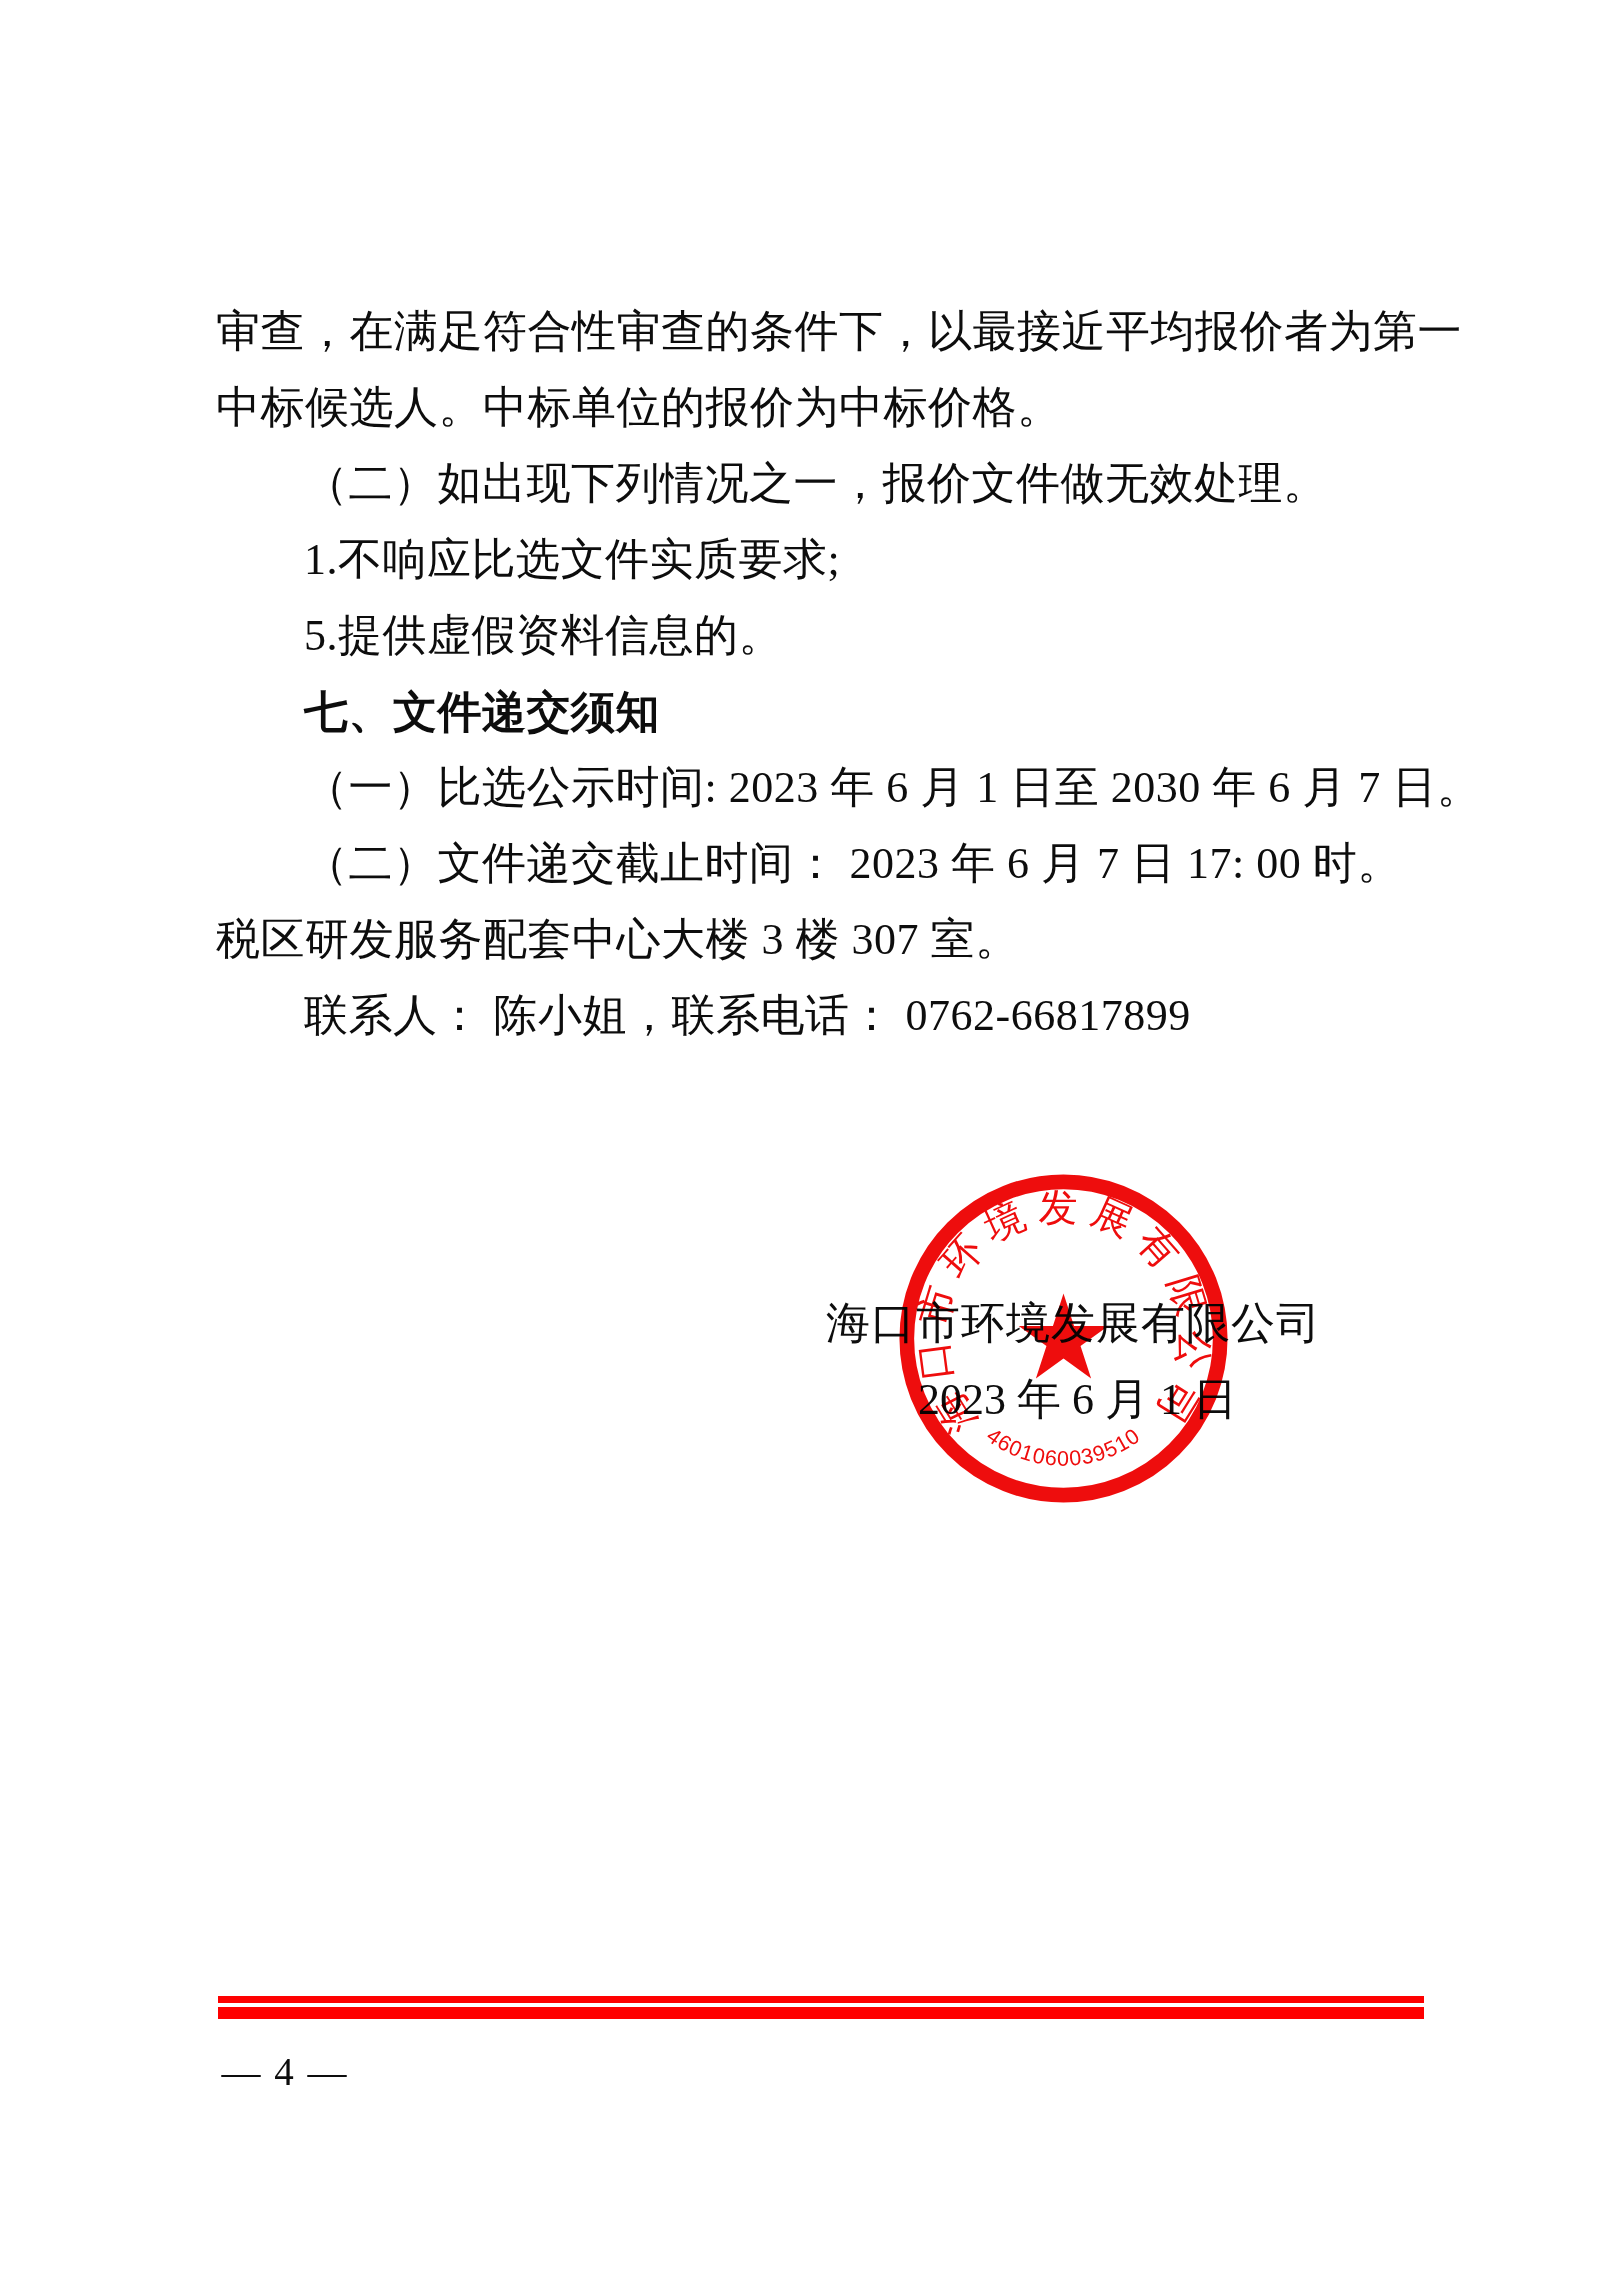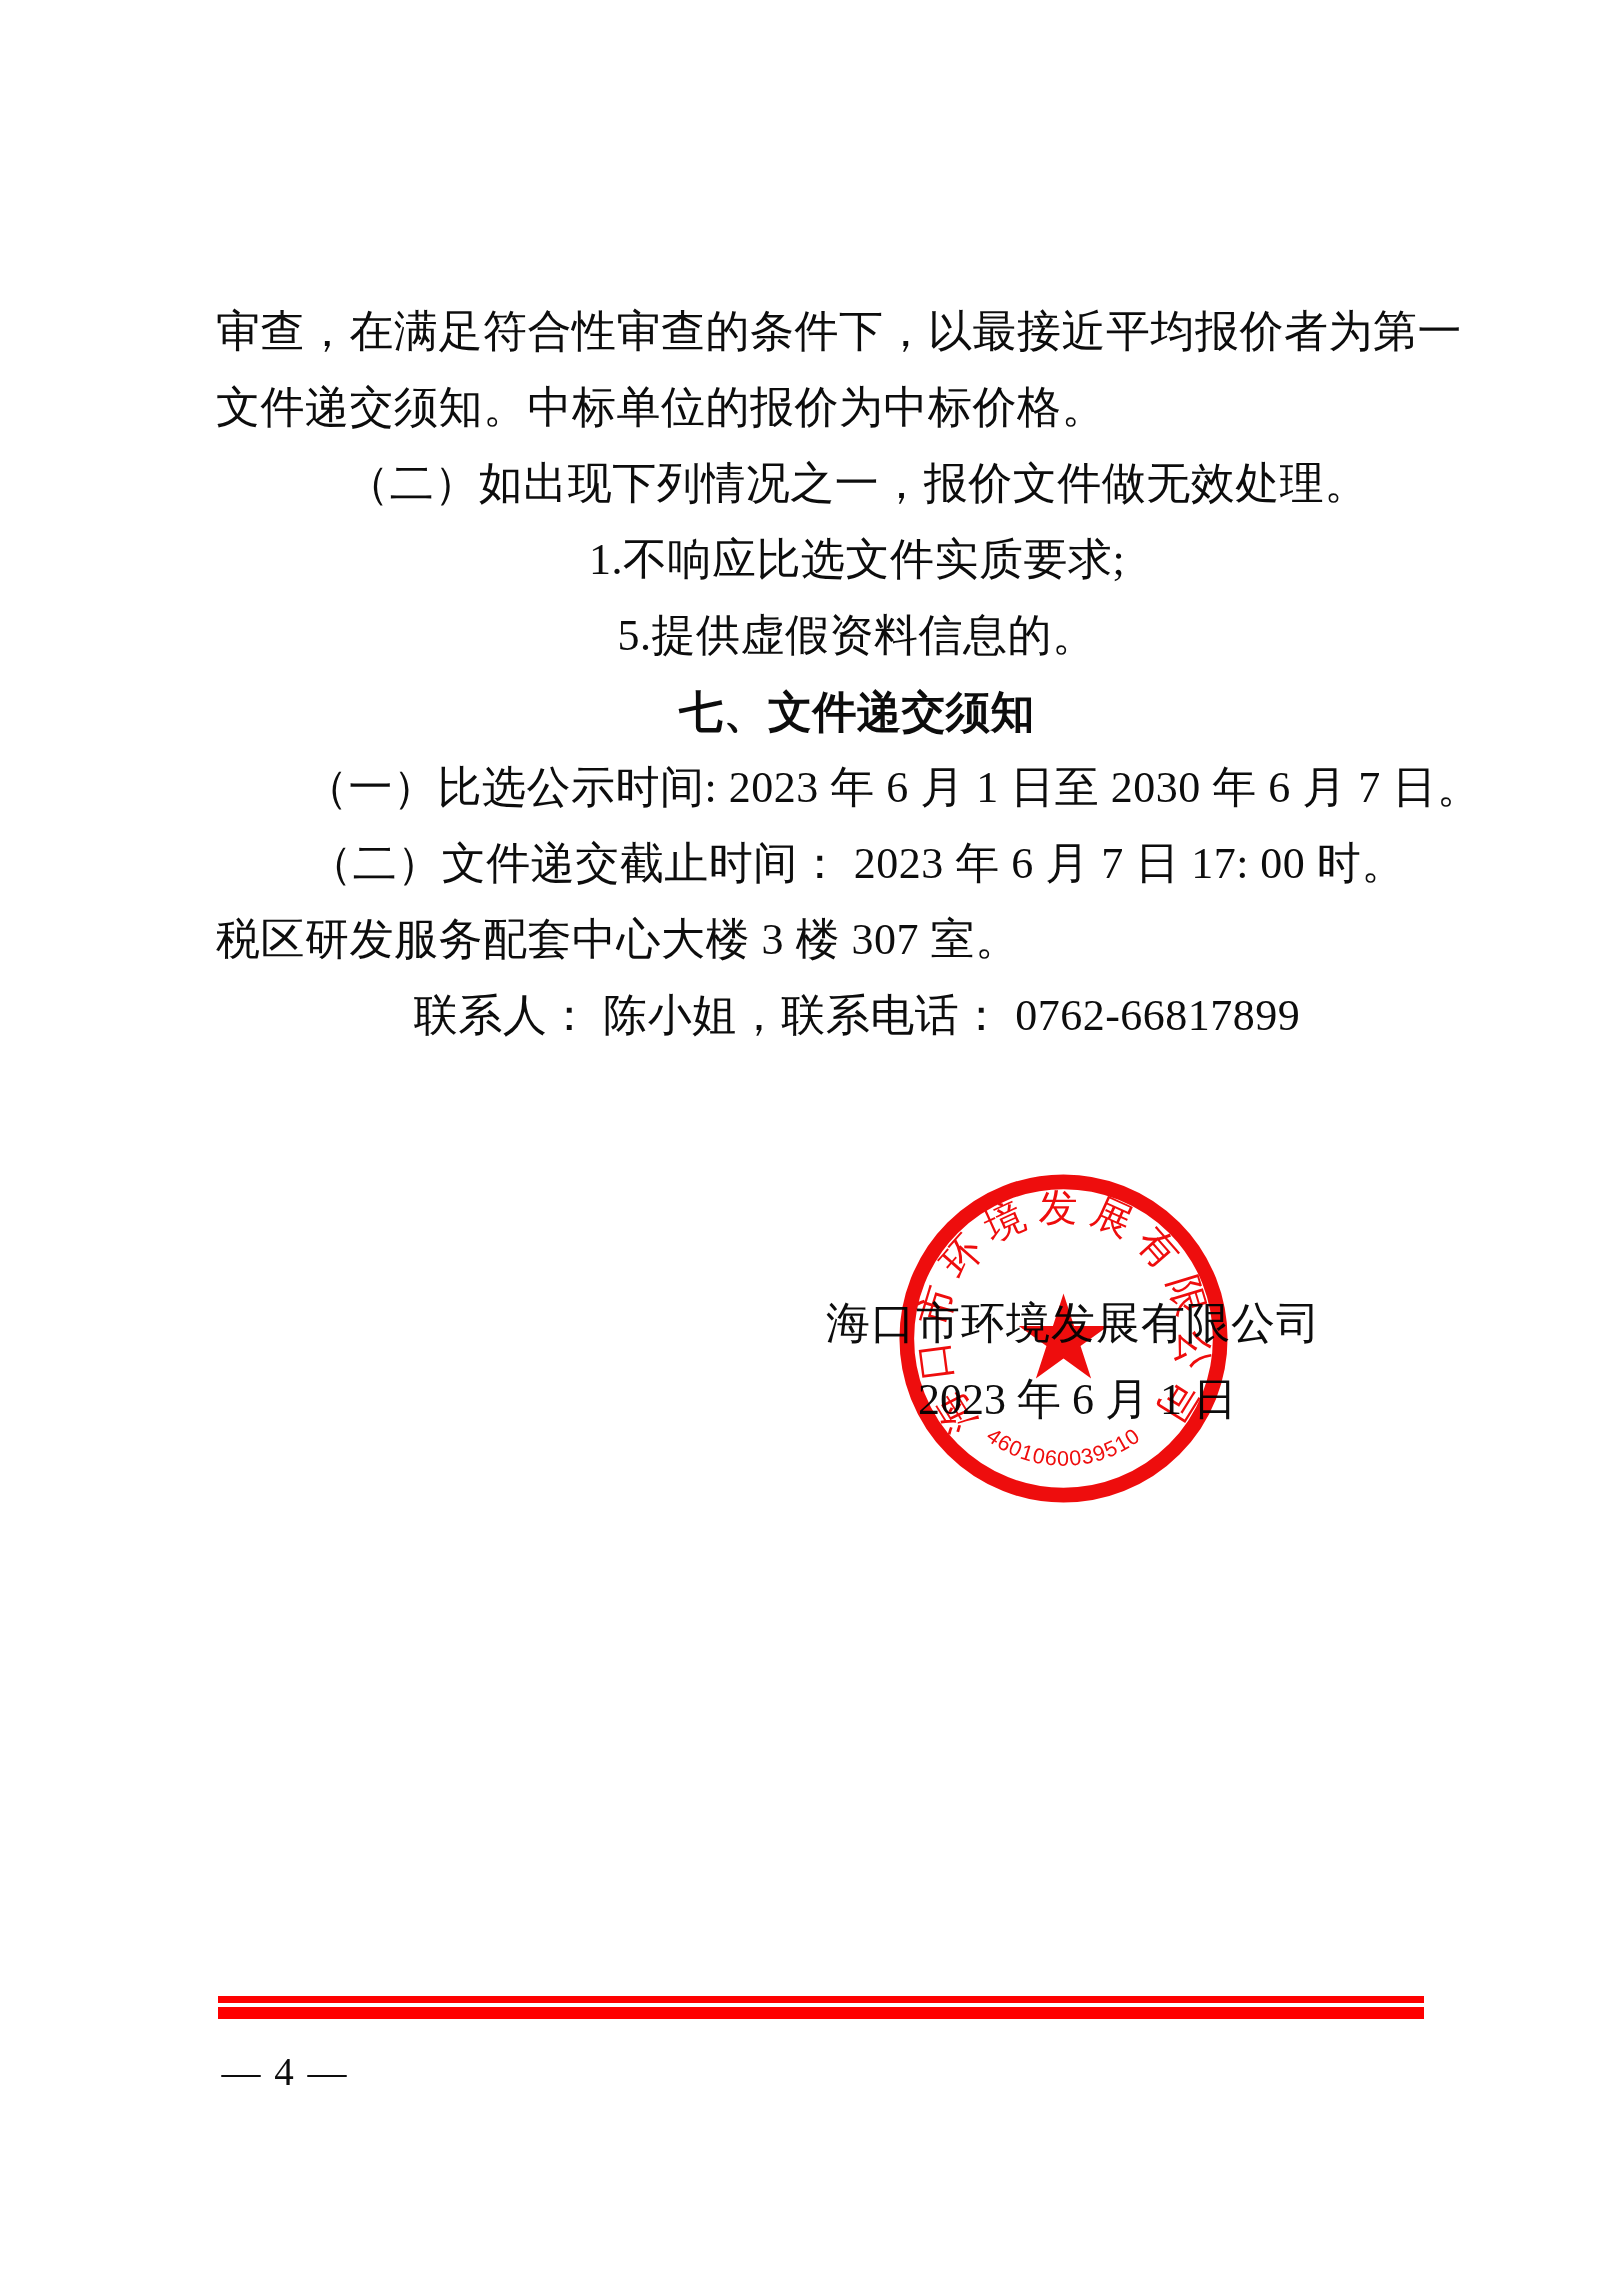--- a/index.html
+++ b/index.html
@@ -16,21 +16,21 @@
     left:216px; top:294px;
     width:1194px;
   }
   .line {
     font-size:44px;
     line-height:76px;
     letter-spacing:0.5px;
     white-space:nowrap;
     color:#0d0d0d;
   }
-  .line.indent { padding-left:88px;text-align:center; }
+  .line.indent { padding-left:88px; }
   .line.heading {
     font-family:Liberation Sans, sans-serif;
     font-weight:bold;
   }
   .signature-company {
     position:absolute;
     left:826px; top:1299px;
     font-size:44px; line-height:49px;
     letter-spacing:1px;
     white-space:nowrap;
@@ -70,21 +70,21 @@
     white-space:nowrap;
   }
 </style>
 </head>
 <body>
 
 <div class="page">
 
   <div class="content">
     <div class="line">审查，在满足符合性审查的条件下，以最接近平均报价者为第一</div>
-    <div class="line">文件递交须知。中标单位的报价为中标价格。</div>
+    <div class="line">中标候选人。中标单位的报价为中标价格。</div>
     <div class="line indent">（二）如出现下列情况之一，报价文件做无效处理。</div>
     <div class="line indent">1.不响应比选文件实质要求;</div>
     <div class="line indent">5.提供虚假资料信息的。</div>
     <div class="line indent heading">七、文件递交须知</div>
     <div class="line indent">（一）比选公示时间: 2023 年 6 月 1 日至 2030 年 6 月 7 日。</div>
     <div class="line indent">（二）文件递交截止时间： 2023 年 6 月 7 日 17: 00 时。</div>
     <div class="line">税区研发服务配套中心大楼 3 楼 307 室。</div>
     <div class="line indent">联系人： 陈小姐，联系电话： 0762-66817899</div>
   </div>
 

